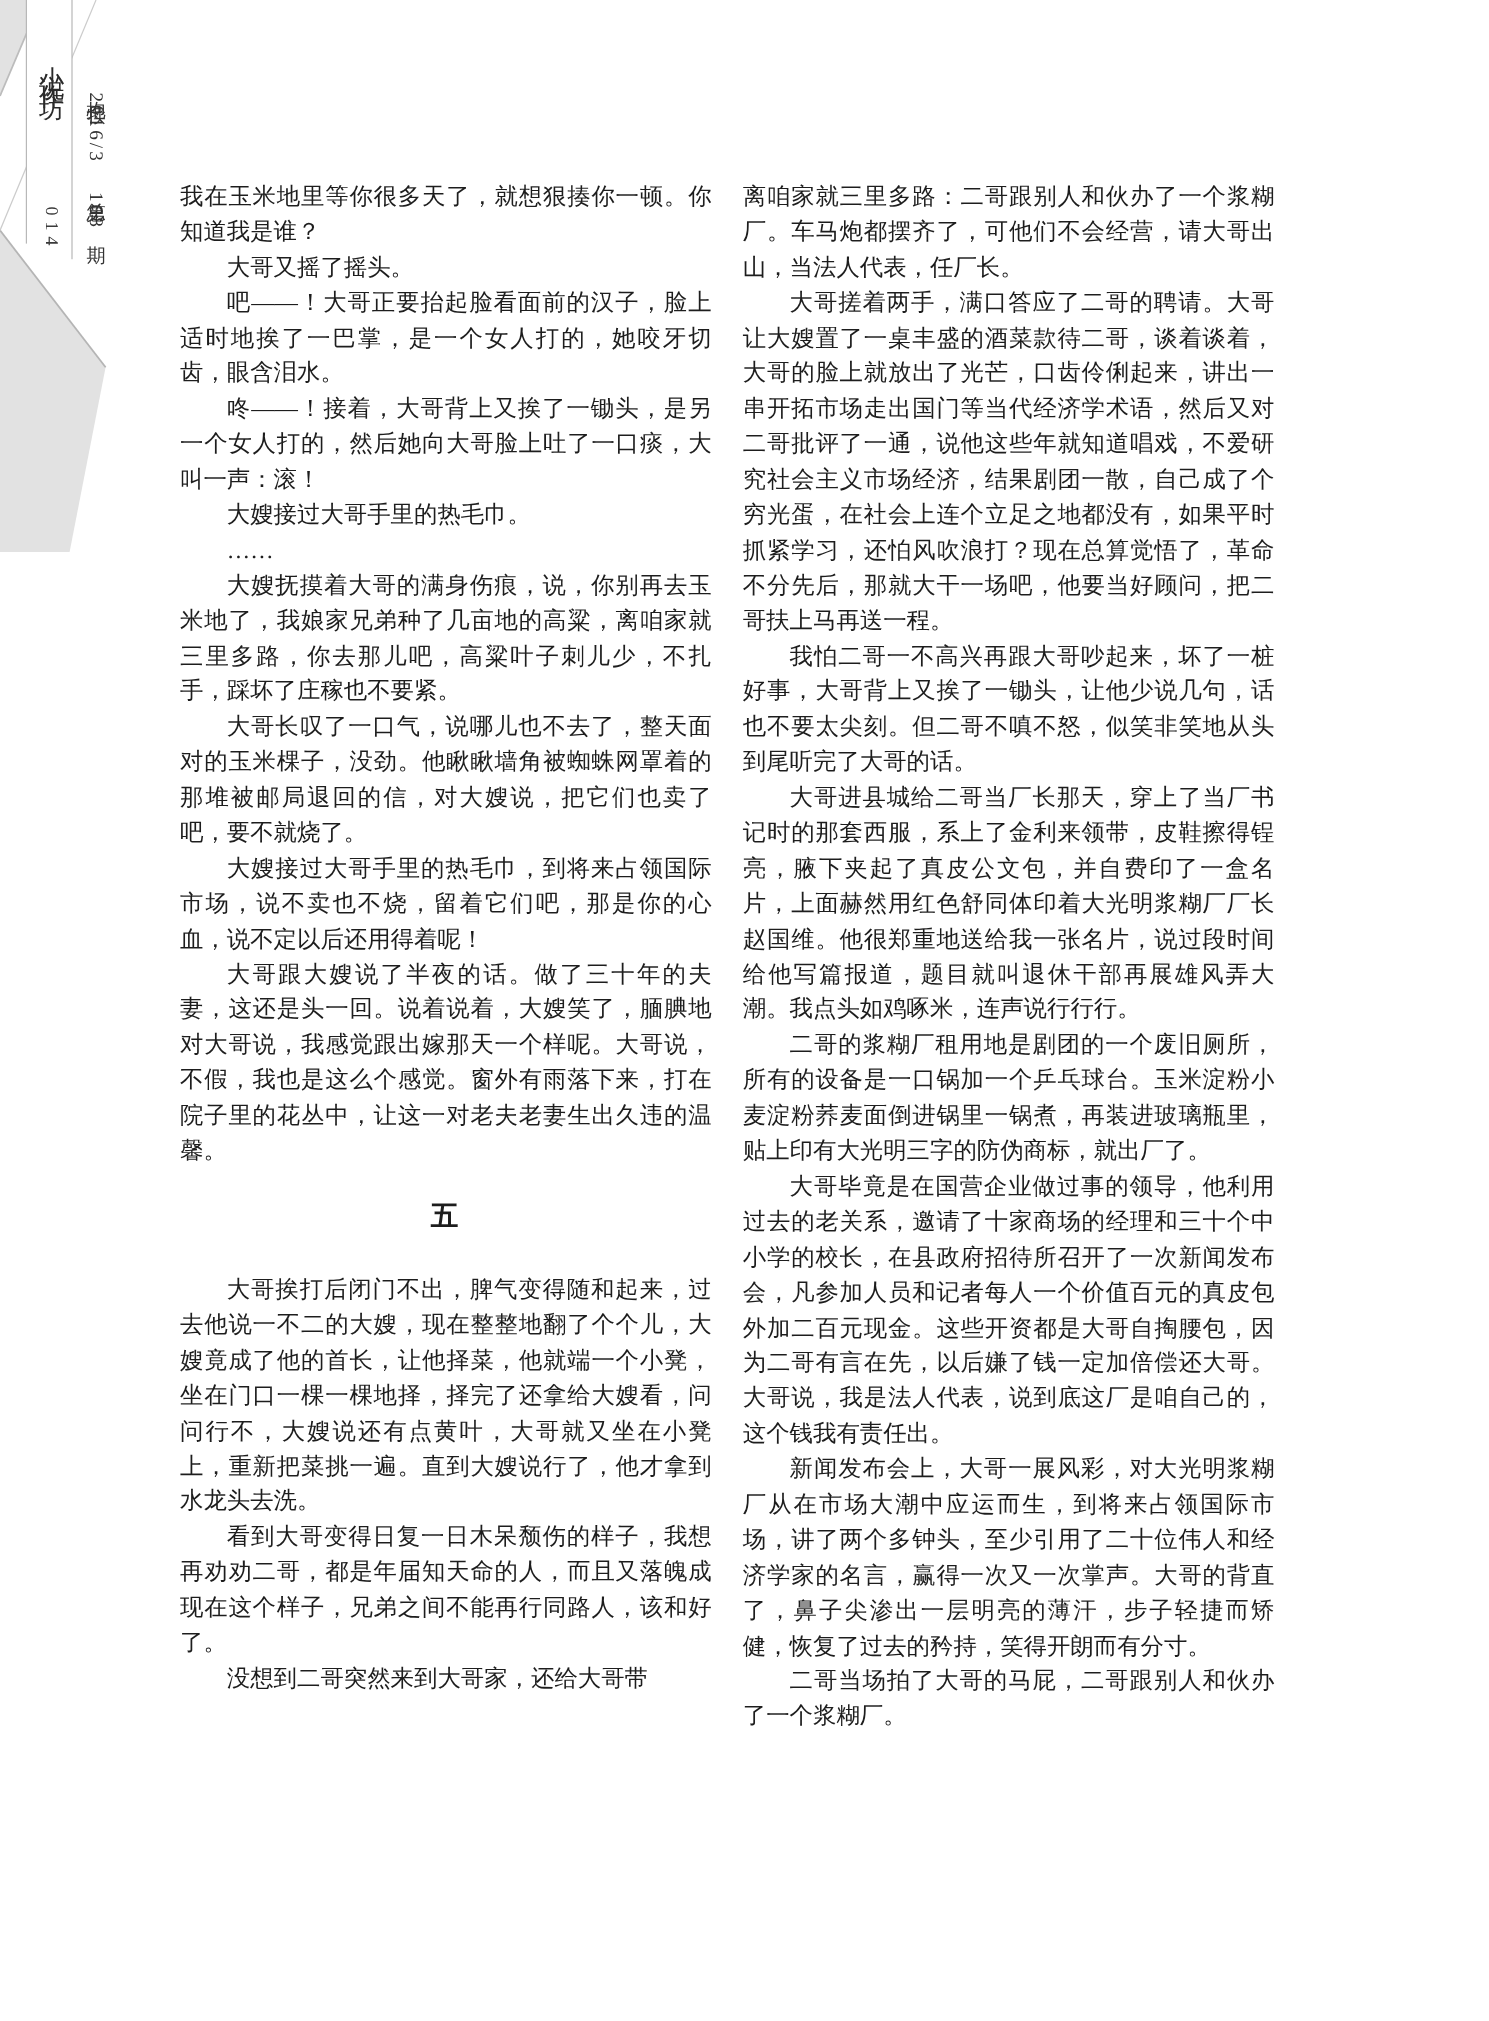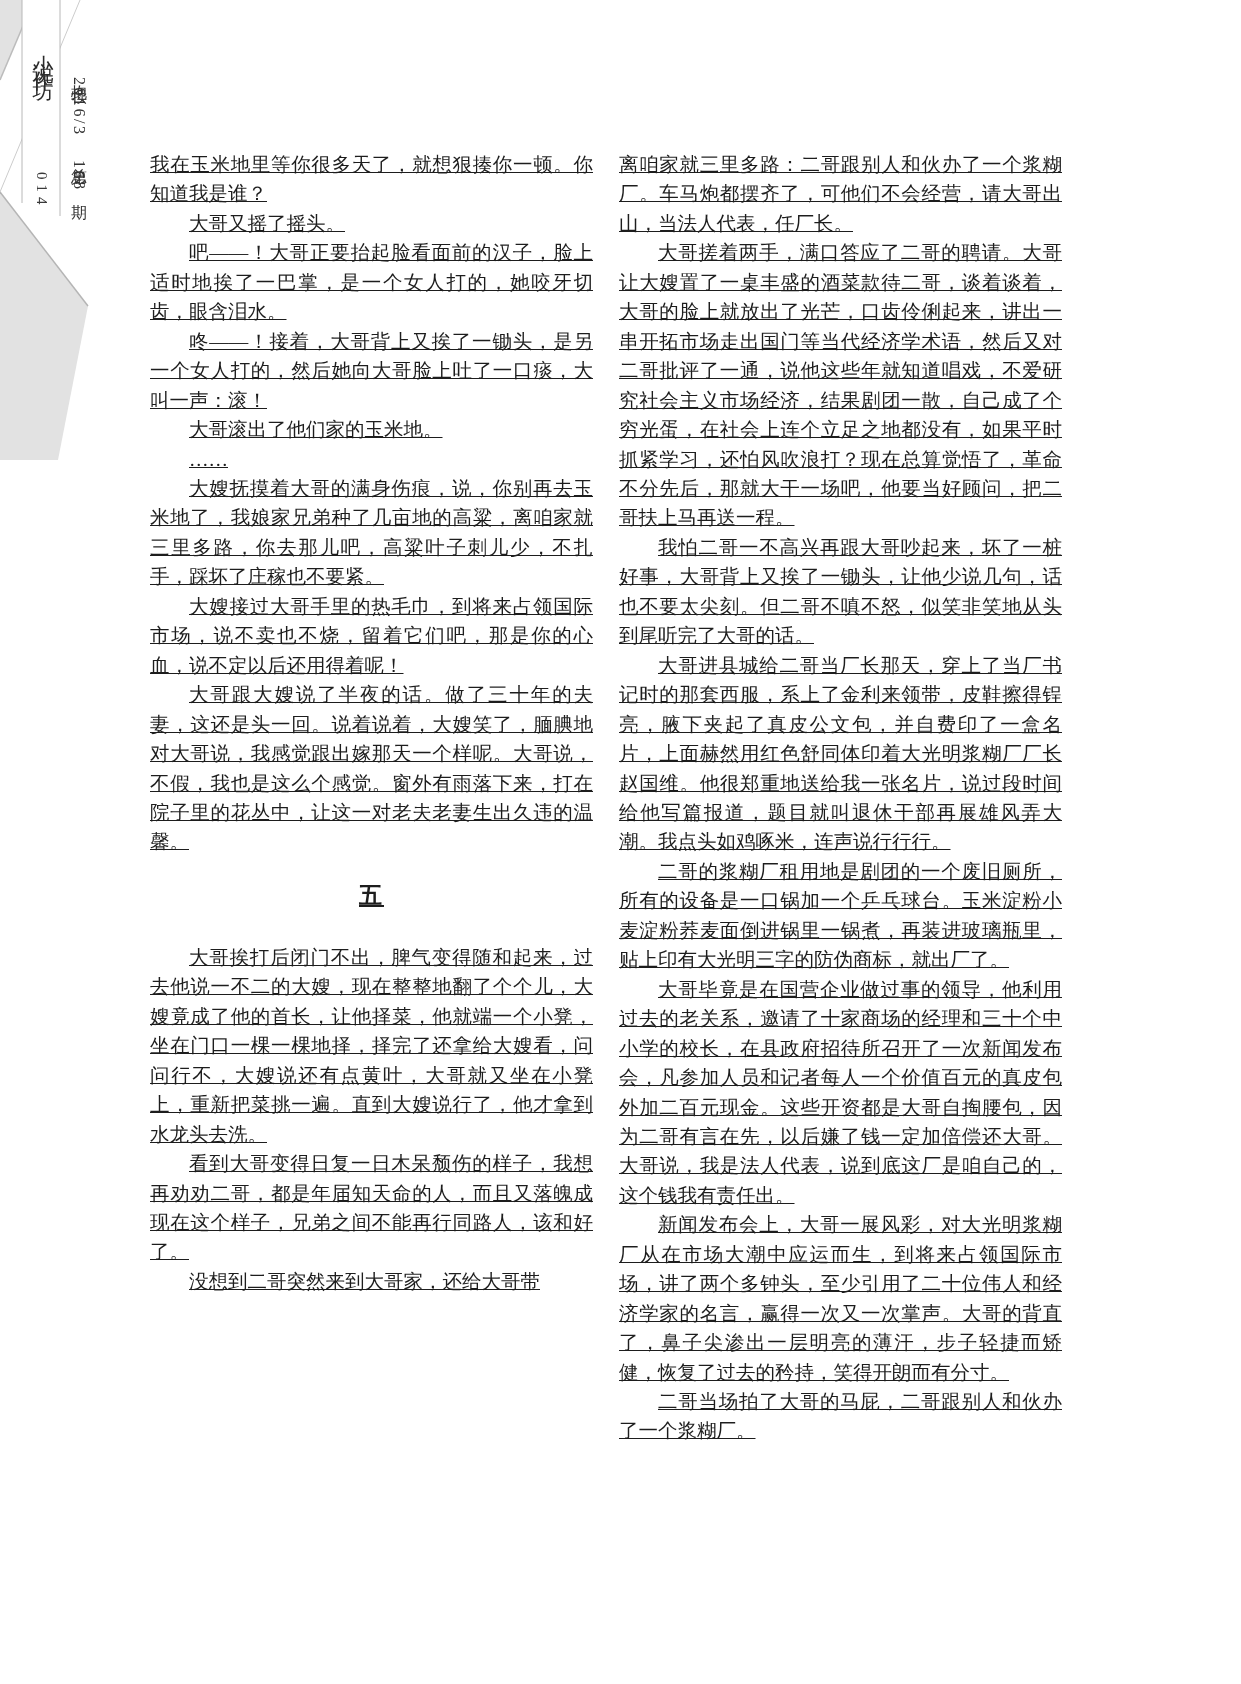--- a/index.html
+++ b/index.html
@@ -29,21 +29,20 @@
   .issue-info  { left: 68px; top: 72px;  font-size: 16px; letter-spacing: 2.5px; color: #333333; }
 
   
   .content {
     position: absolute;
     left: 150px;
     top: 150px;
     width: 912px;
     display: flex;
     gap: 26px;
-    text-decoration: underline;
   }
   .column {
     width: 443px;
     font-size: 19.5px;
     line-height: 29.45px;
     text-align: justify;
   }
   .column p {
     margin: 0;
     text-indent: 2em;
@@ -80,23 +79,24 @@
     <div class="vtext issue-info">抱犊2016/3　总第168期</div>
   </div>
 
   <div class="content">
     <div class="column">
       <div>
           <p class="no-indent">我在玉米地里等你很多天了，就想狠揍你一顿。你知道我是谁？</p>
           <p>大哥又摇了摇头。</p>
           <p>吧——！大哥正要抬起脸看面前的汉子，脸上适时地挨了一巴掌，是一个女人打的，她咬牙切齿，眼含泪水。</p>
           <p>咚——！接着，大哥背上又挨了一锄头，是另一个女人打的，然后她向大哥脸上吐了一口痰，大叫一声：滚！</p>
-          <p>大哥滚出了他们家的玉米地。</p>
+          <p>大嫂接过大哥手里的热毛巾。</p>
           <p>……</p>
           <p>大嫂抚摸着大哥的满身伤痕，说，你别再去玉米地了，我娘家兄弟种了几亩地的高粱，离咱家就三里多路，你去那儿吧，高粱叶子刺儿少，不扎手，踩坏了庄稼也不要紧。</p>
+          <p>大哥长叹了一口气，说哪儿也不去了，整天面对的玉米棵子，没劲。他瞅瞅墙角被蜘蛛网罩着的那堆被邮局退回的信，对大嫂说，把它们也卖了吧，要不就烧了。</p>
           <p>大嫂接过大哥手里的热毛巾，到将来占领国际市场，说不卖也不烧，留着它们吧，那是你的心血，说不定以后还用得着呢！</p>
           <p>大哥跟大嫂说了半夜的话。做了三十年的夫妻，这还是头一回。说着说着，大嫂笑了，腼腆地对大哥说，我感觉跟出嫁那天一个样呢。大哥说，不假，我也是这么个感觉。窗外有雨落下来，打在院子里的花丛中，让这一对老夫老妻生出久违的温馨。</p>
         </div>
       <div class="section-heading">五</div>
       <div>
           <p>大哥挨打后闭门不出，脾气变得随和起来，过去他说一不二的大嫂，现在整整地翻了个个儿，大嫂竟成了他的首长，让他择菜，他就端一个小凳，坐在门口一棵一棵地择，择完了还拿给大嫂看，问问行不，大嫂说还有点黄叶，大哥就又坐在小凳上，重新把菜挑一遍。直到大嫂说行了，他才拿到水龙头去洗。</p>
           <p>看到大哥变得日复一日木呆颓伤的样子，我想再劝劝二哥，都是年届知天命的人，而且又落魄成现在这个样子，兄弟之间不能再行同路人，该和好了。</p>
           <p>没想到二哥突然来到大哥家，还给大哥带</p>
         </div>
     </div>

